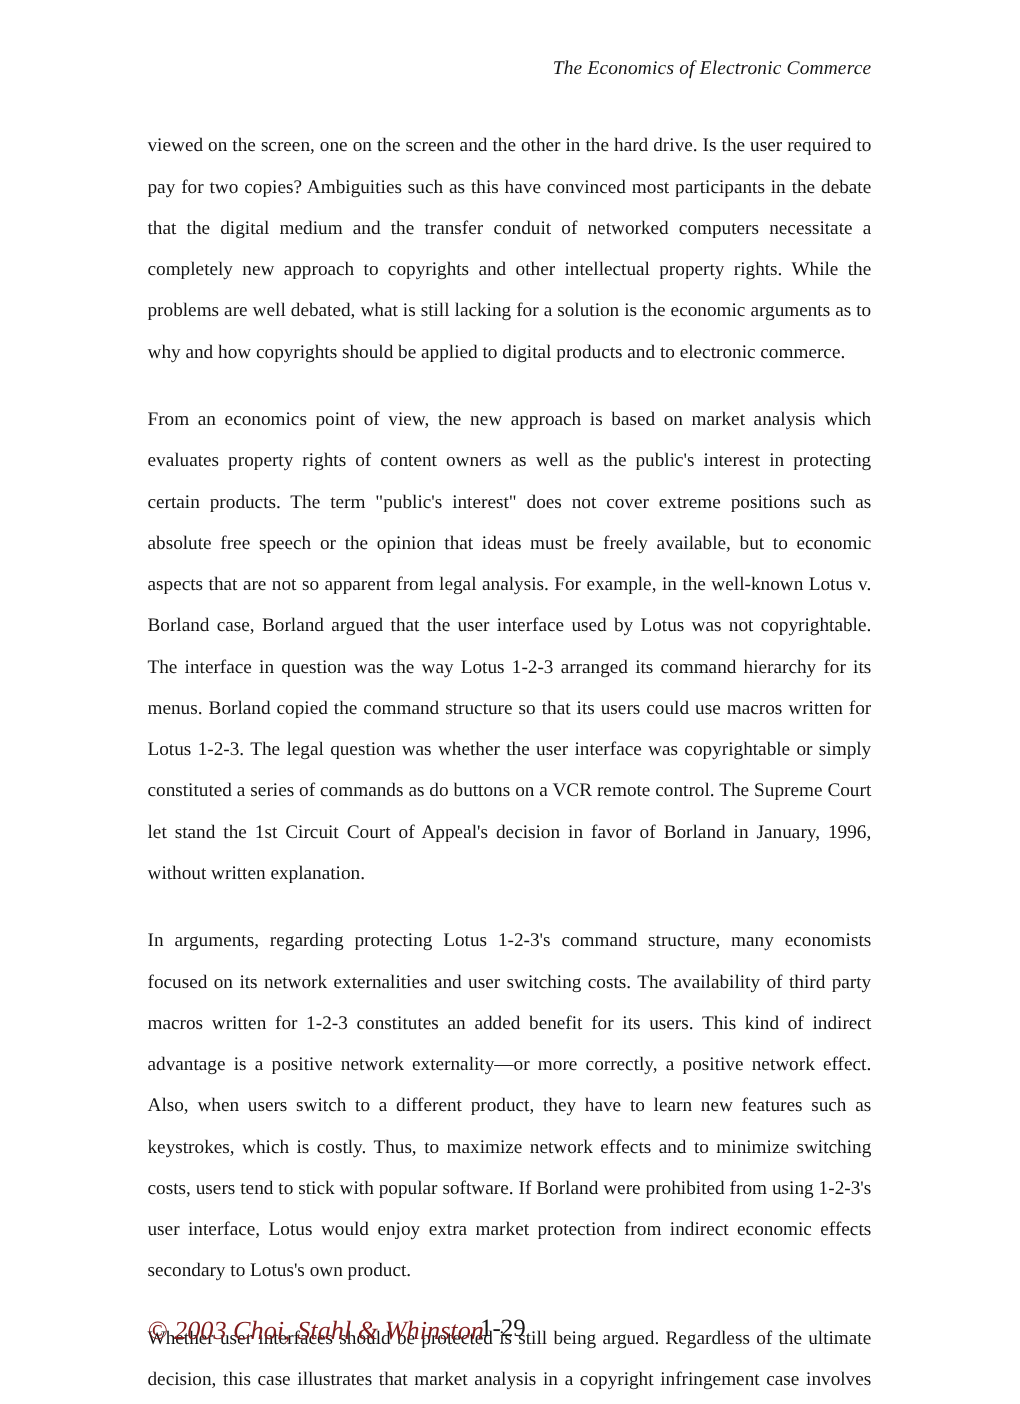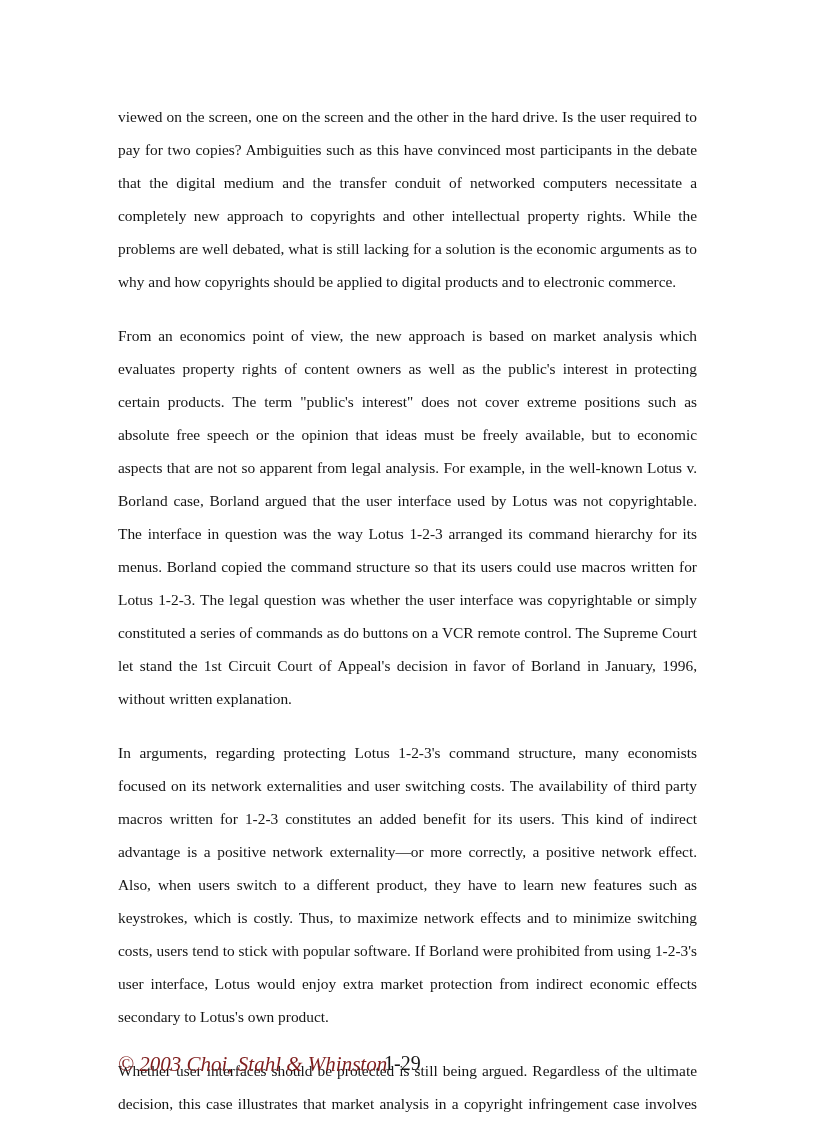--- a/index.html
+++ b/index.html
@@ -79,20 +79,21 @@
     font-size: 20px;
     color: #151515;
     white-space: nowrap;
   }
 </style>
 </head>
 <body>
 
 <div class="page">
 
+  <div class="running-head">The Economics of Electronic Commerce</div>
 
   <div class="text-column">
     <p class="body-paragraph">viewed on the screen, one on the screen and the other in the hard drive. Is the user required to pay for two copies? Ambiguities such as this have convinced most participants in the debate that the digital medium and the transfer conduit of networked computers necessitate a completely new approach to copyrights and other intellectual property rights. While the problems are well debated, what is still lacking for a solution is the economic arguments as to why and how copyrights should be applied to digital products and to electronic commerce.</p>
     <p class="body-paragraph">From an economics point of view, the new approach is based on market analysis which evaluates property rights of content owners as well as the public's interest in protecting certain products. The term "public's interest" does not cover extreme positions such as absolute free speech or the opinion that ideas must be freely available, but to economic aspects that are not so apparent from legal analysis. For example, in the well-known Lotus v. Borland case, Borland argued that the user interface used by Lotus was not copyrightable. The interface in question was the way Lotus 1-2-3 arranged its command hierarchy for its menus. Borland copied the command structure so that its users could use macros written for Lotus 1-2-3. The legal question was whether the user interface was copyrightable or simply constituted a series of commands as do buttons on a VCR remote control. The Supreme Court let stand the 1st Circuit Court of Appeal's decision in favor of Borland in January, 1996, without written explanation.</p>
     <p class="body-paragraph">In arguments, regarding protecting Lotus 1-2-3's command structure, many economists focused on its network externalities and user switching costs. The availability of third party macros written for 1-2-3 constitutes an added benefit for its users. This kind of indirect advantage is a positive network externality—or more correctly, a positive network effect. Also, when users switch to a different product, they have to learn new features such as keystrokes, which is costly. Thus, to maximize network effects and to minimize switching costs, users tend to stick with popular software. If Borland were prohibited from using 1-2-3's user interface, Lotus would enjoy extra market protection from indirect economic effects secondary to Lotus's own product.</p>
     <p class="body-paragraph">Whether user interfaces should be protected is still being argued. Regardless of the ultimate decision, this case illustrates that market analysis in a copyright infringement case involves much more detailed study on specific product characteristics and the market. For digital products, copyright schemes based on economic analysis may prove more valuable than legal and technical solutions. Current copyright laws and enforcement methods have evolved in the context of printing presses—and their offspring such as photocopiers—and the way consumers use 'printed' copies. The scope of the law has also expanded to cover new forms of intellectual products—books and manuscripts, musical scores, paintings, photographs, sound recordings, movies, performance arts, and architectural works. Digitized files and their distribution through computer networks could be considered as yet another form of intellectual products to be included. The effort to 're-define' what constitutes a reproduction and a distribution on the Internet certainly harks back to the days of printing presses. An alternative is to recognize the digital age as the second coming of the printing presses, and to formulate a new framework which</p>
   </div>
 
   <div class="footer">
     <div class="footer-copyright">© 2003 Choi, Stahl &amp; Whinston</div>

